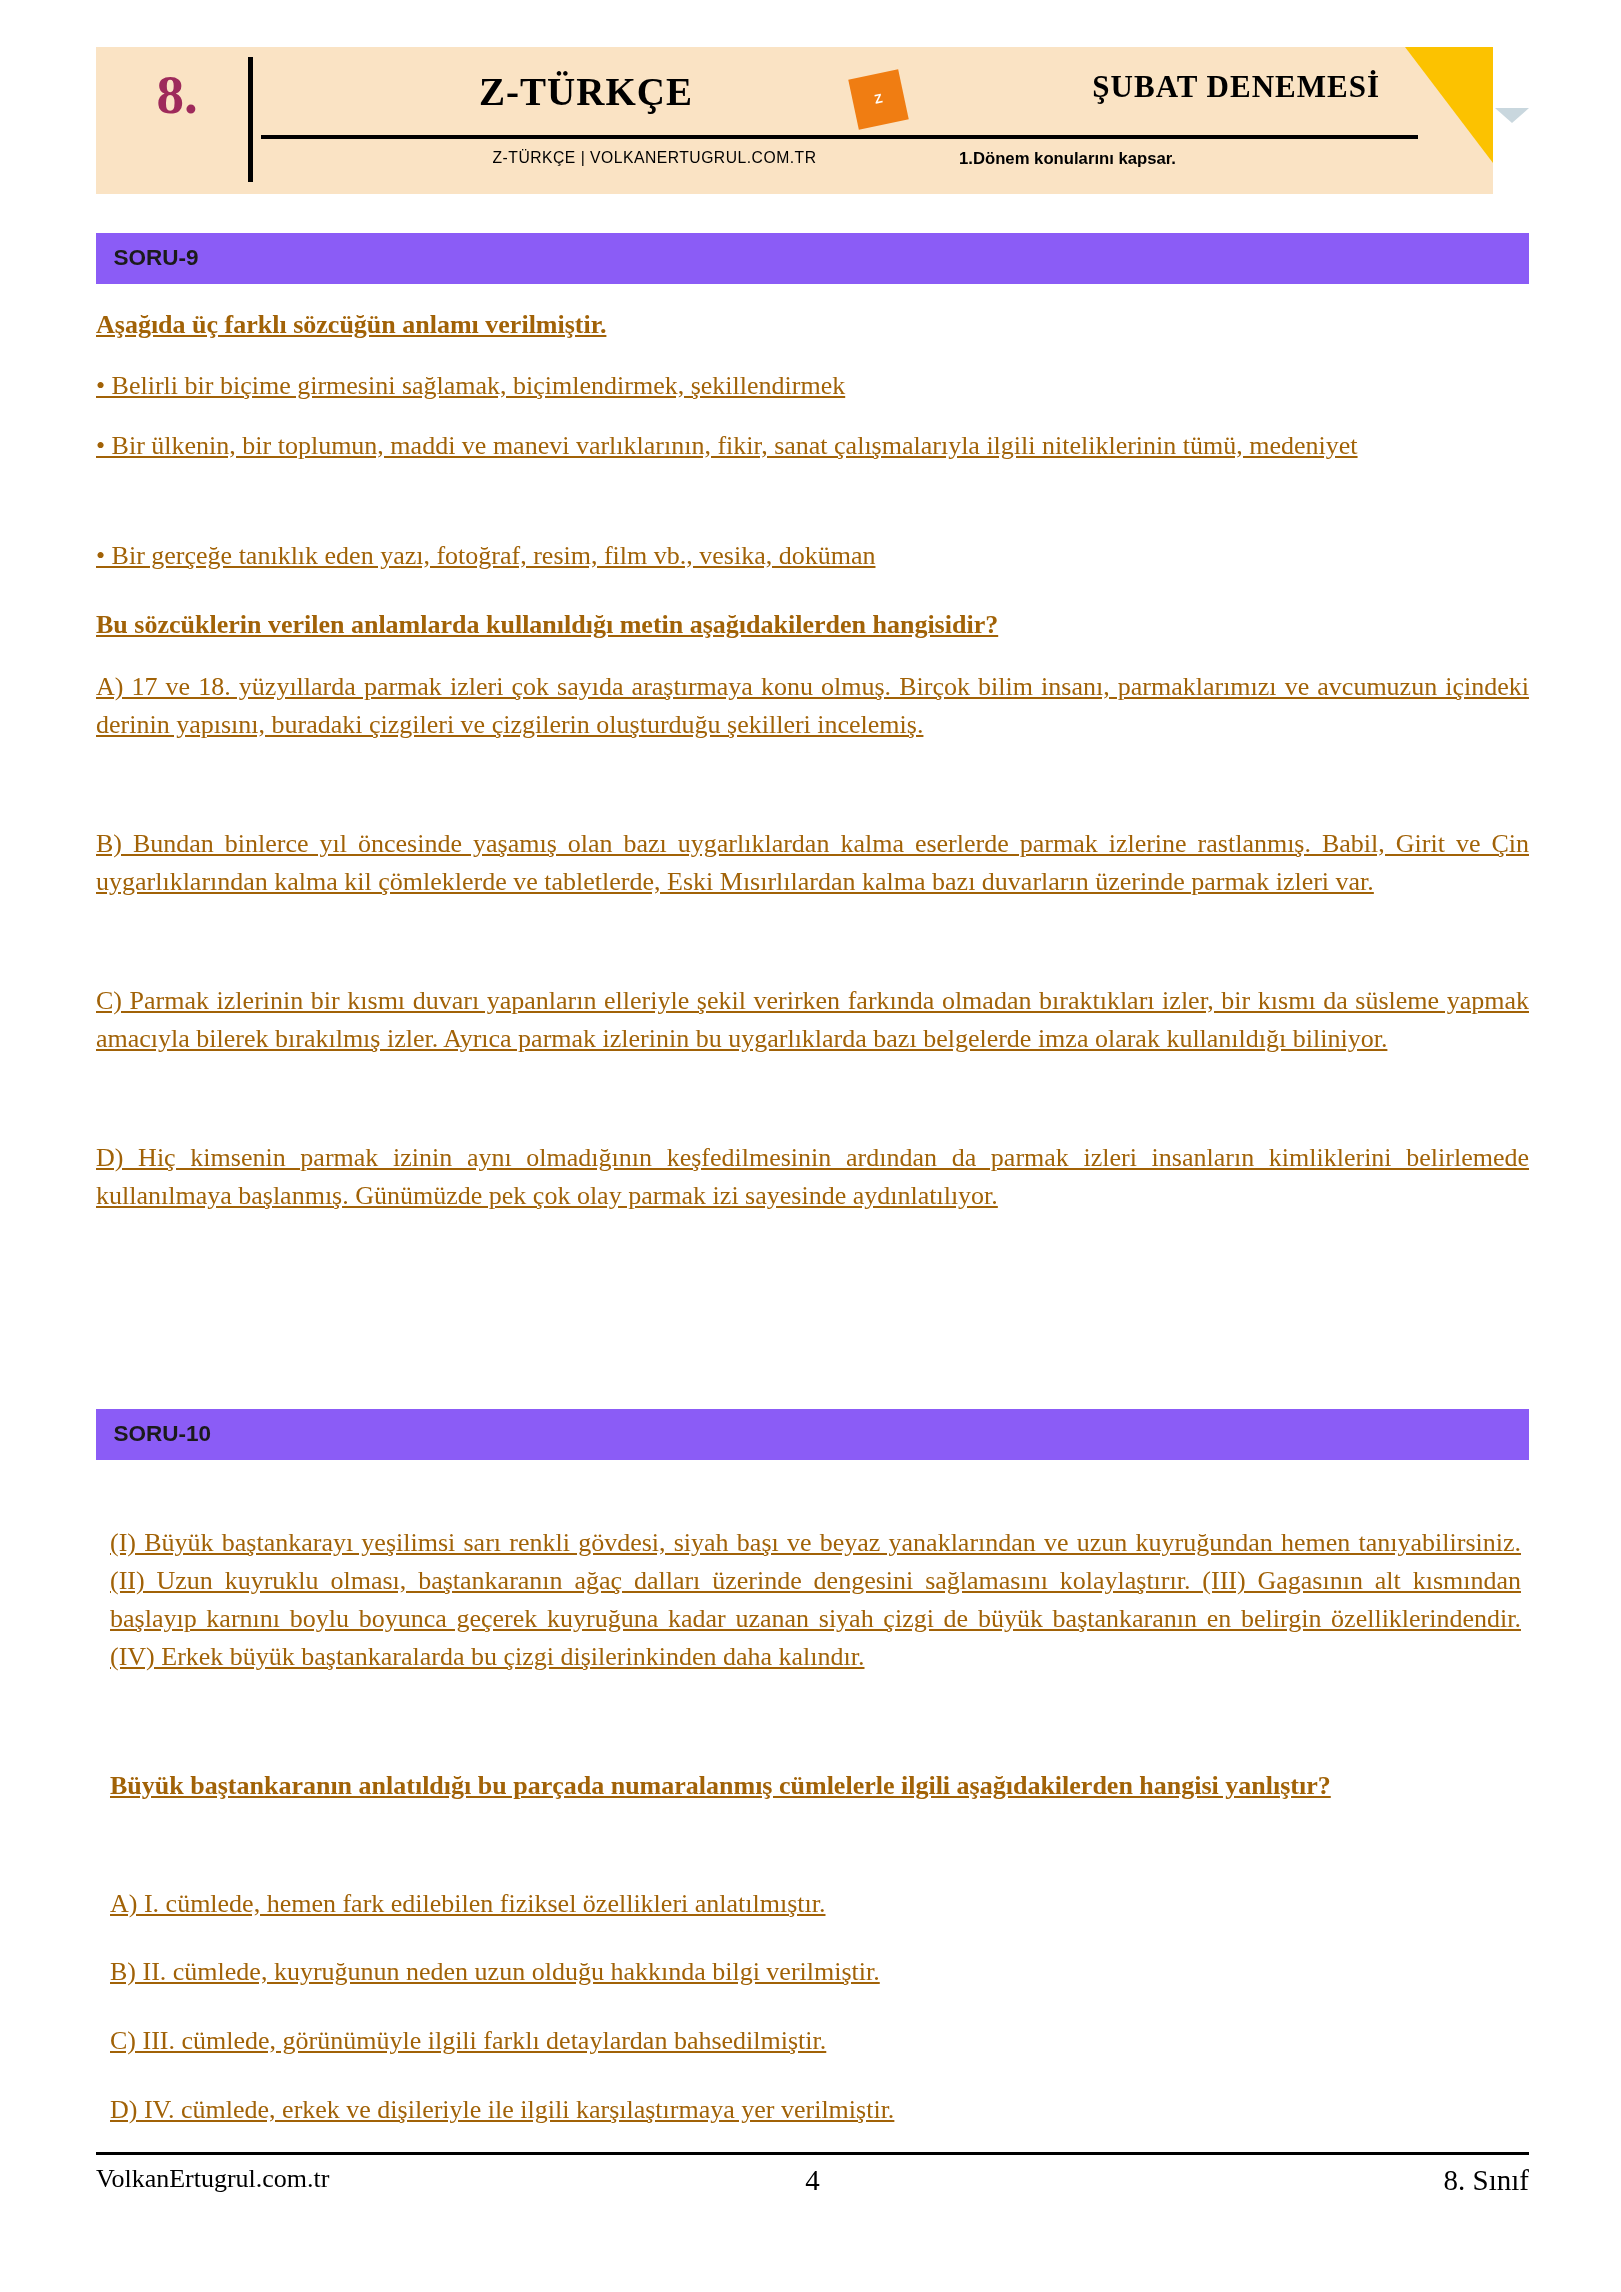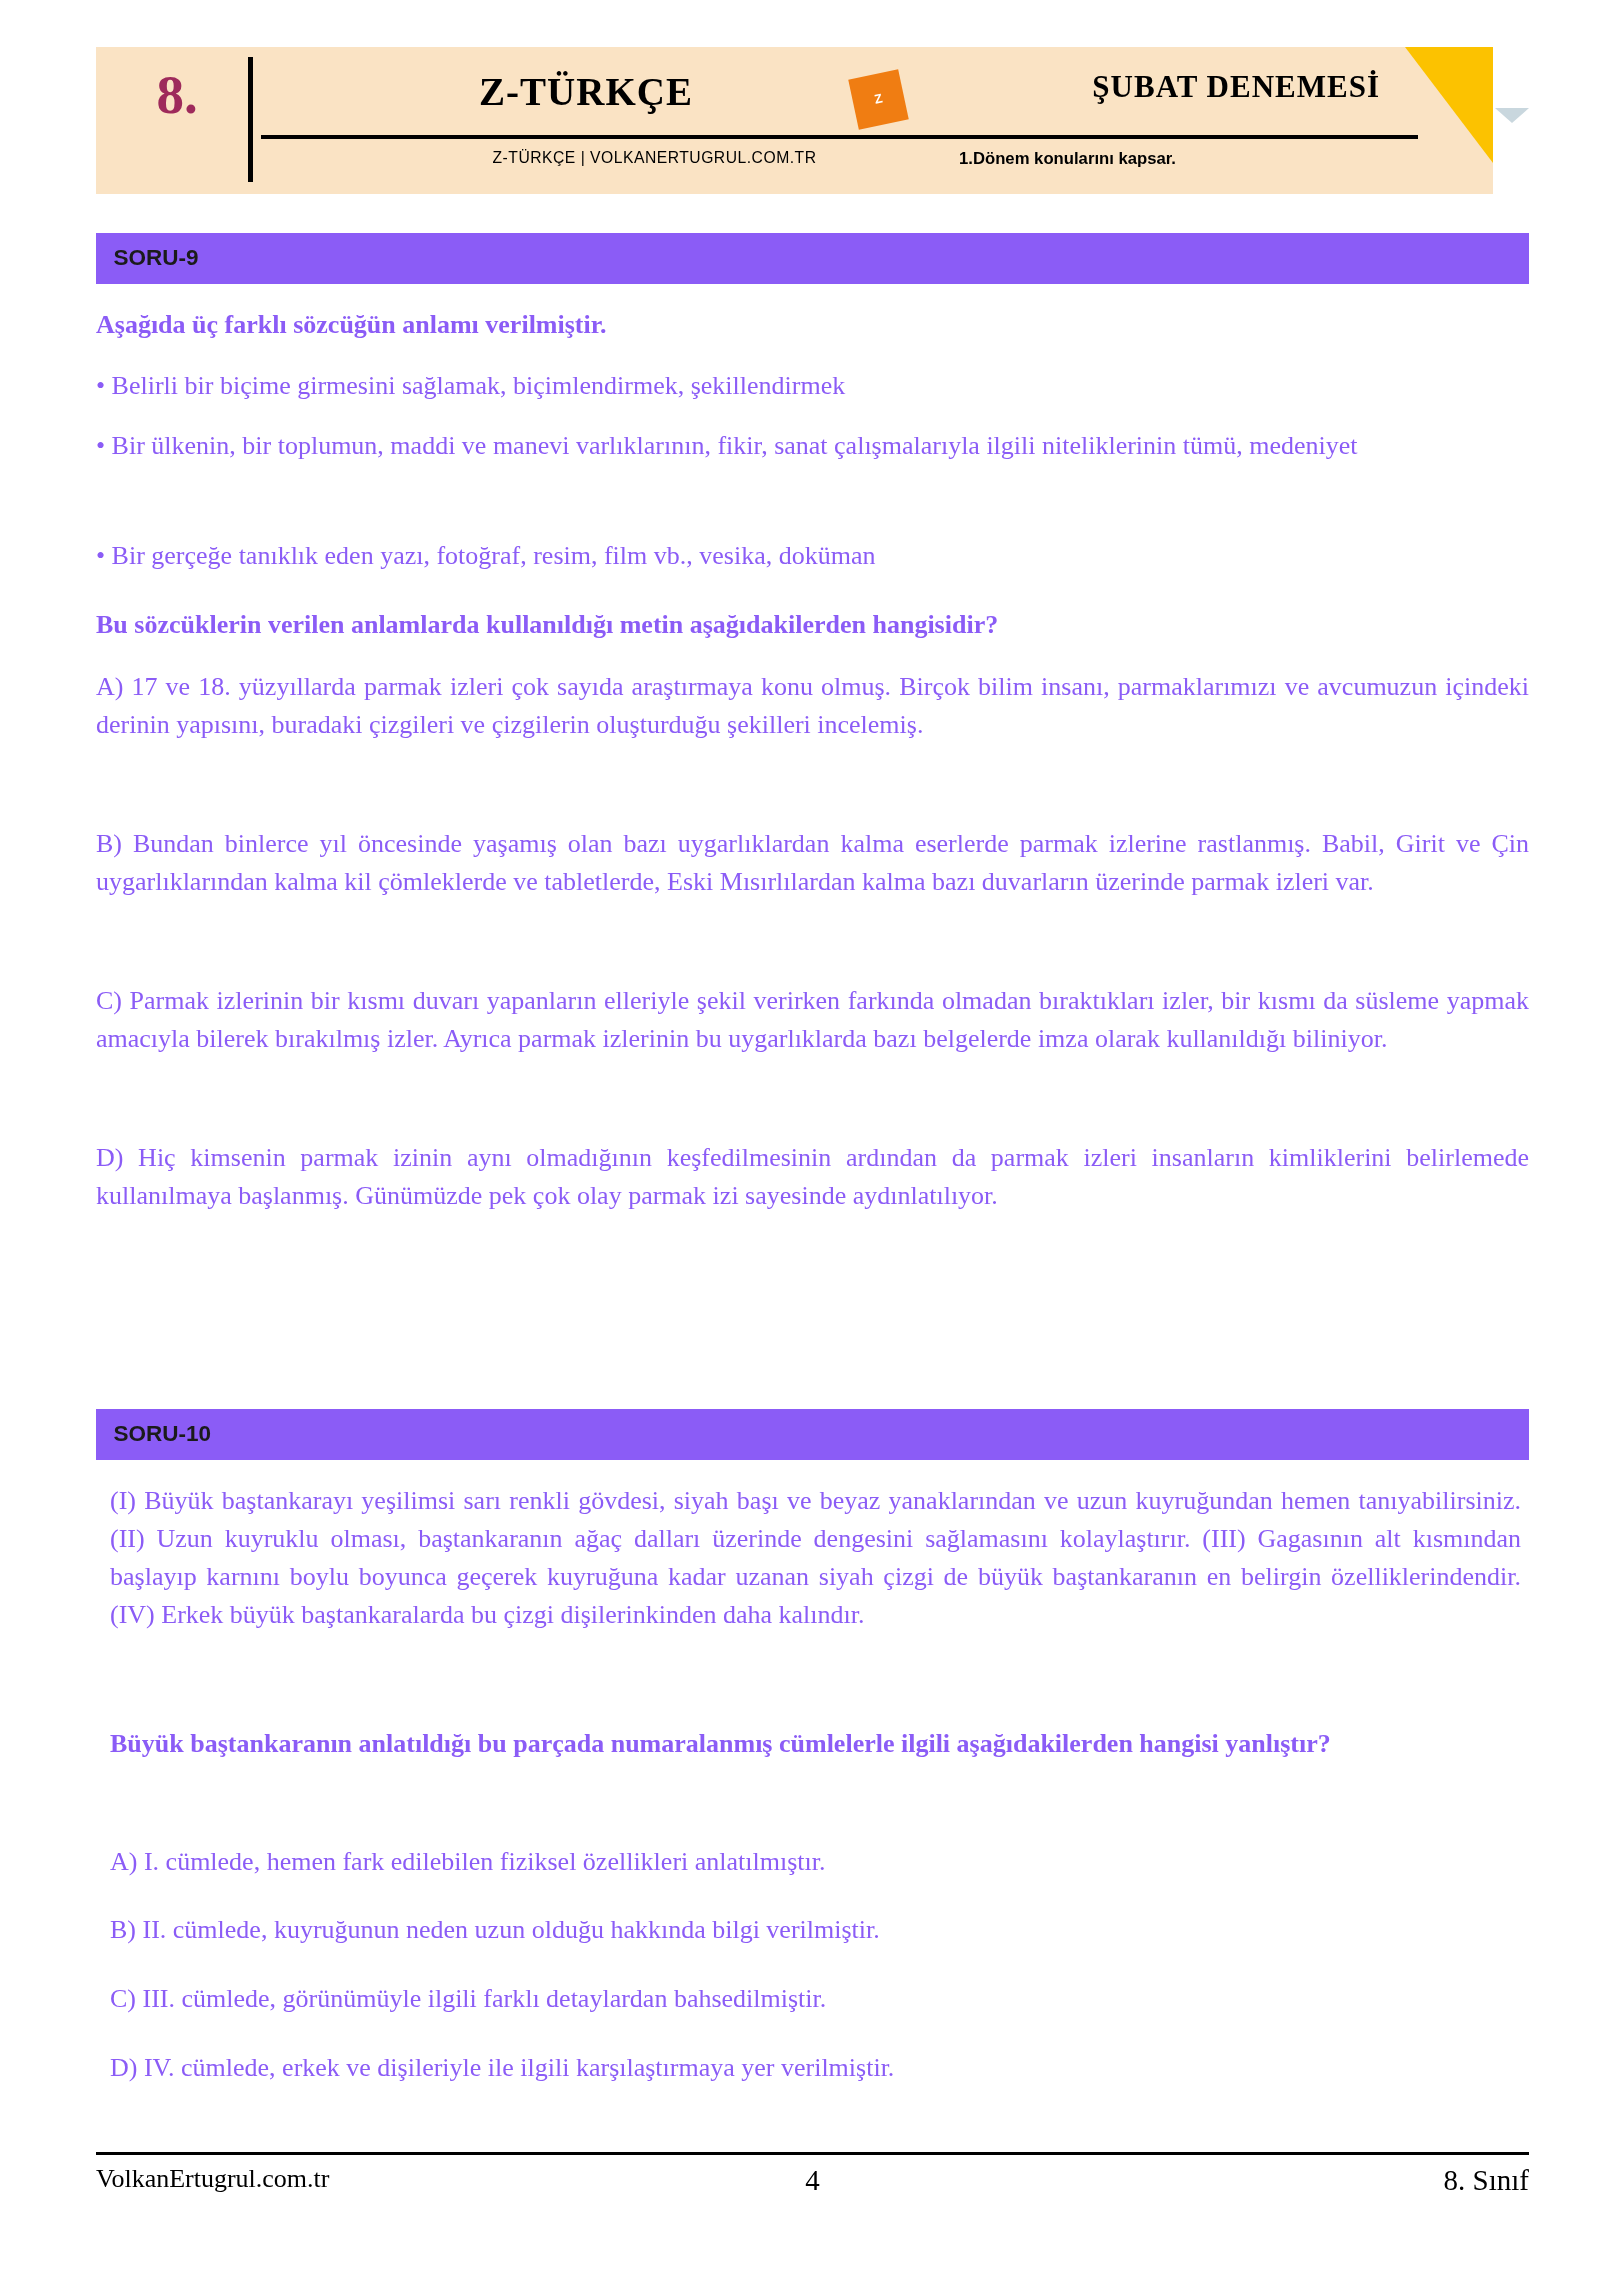--- a/index.html
+++ b/index.html
@@ -165,24 +165,25 @@
 
   
   .block {
     position: absolute;
     left: 96px;
     width: 1433px;
     font-family: "Liberation Serif", serif;
     font-size: 26px;
     line-height: 1.46;
     text-align: justify;
-    color: #8b5cf6;
+    color: #a16207;
+    text-decoration: underline;
   }
   .block.bold { font-weight: bold; }
-  .block.indent { left: 110px; width: 1411px; }
+  .block.indent { left: 110px; width: 1411px; margin-top: 42px; }
   .narrow { width: 1402px; }
 
   
   .footer-rule {
     position: absolute;
     left: 96px;
     top: 2152px;
     width: 1433px;
     height: 2.9px;
     background: #000000;

